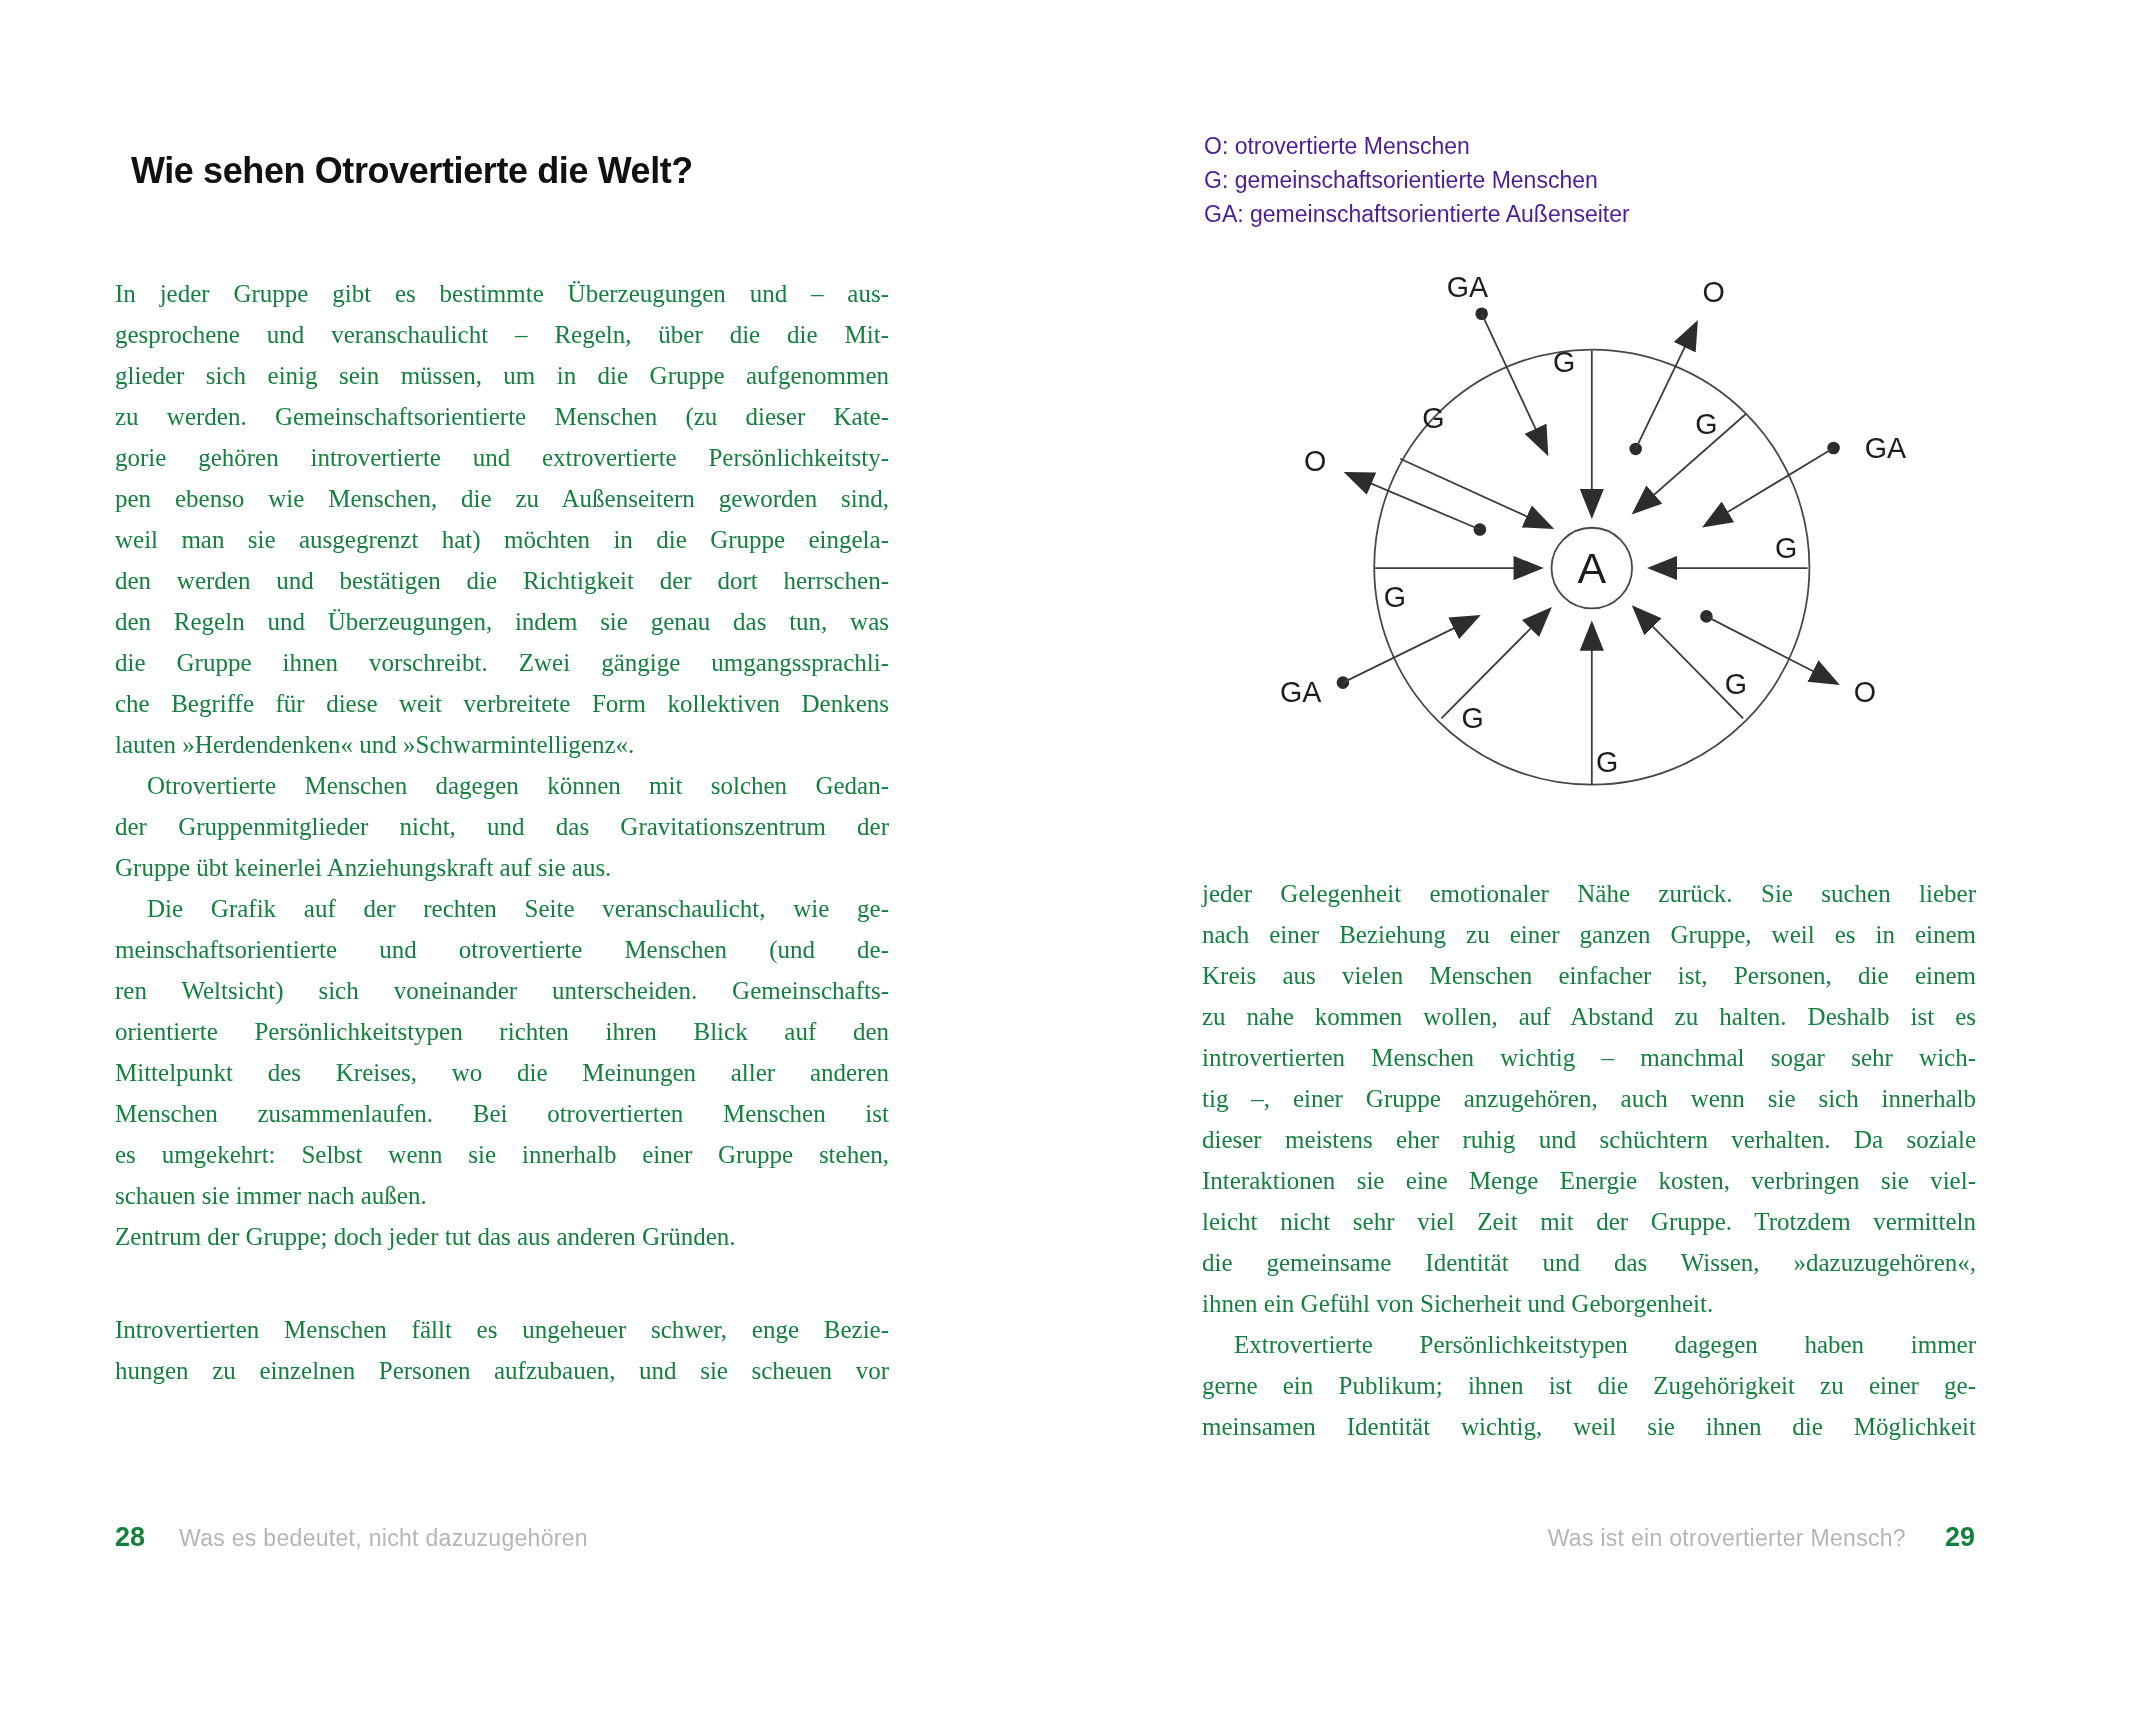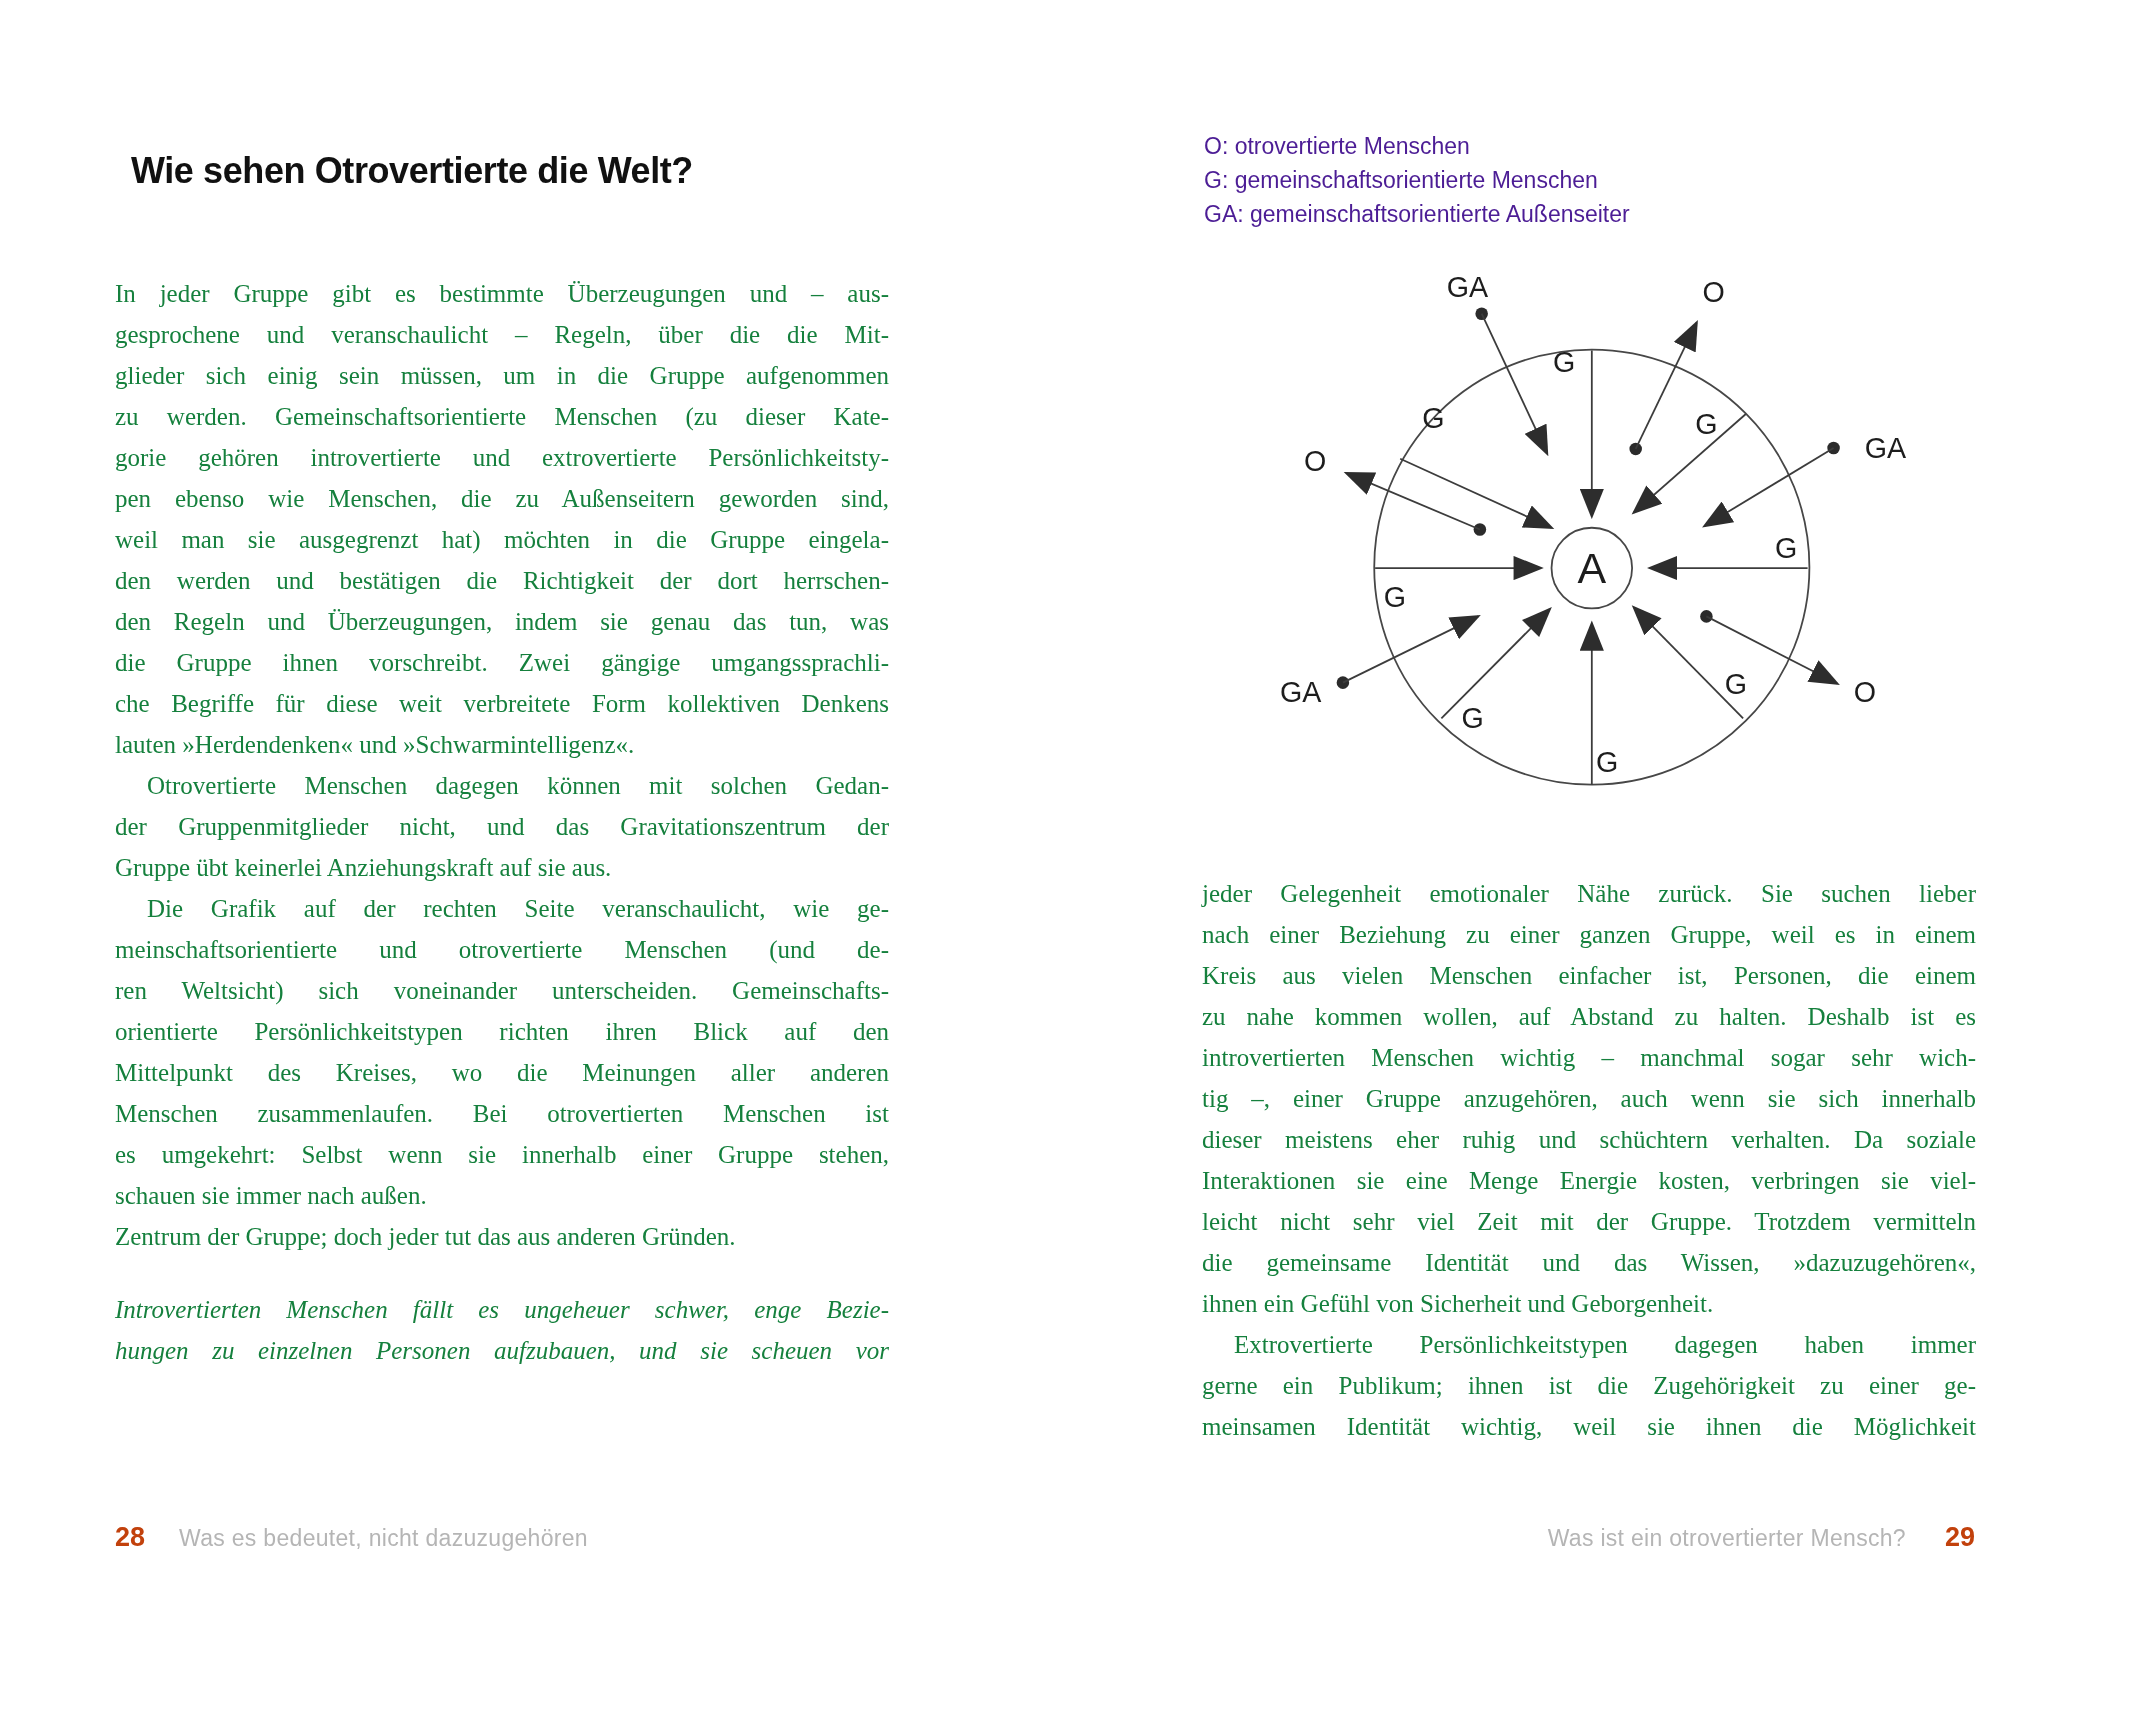--- a/index.html
+++ b/index.html
@@ -14,38 +14,38 @@
   }
   .body-col{
     position:absolute;width:774px;
     font-family:"Liberation Serif",serif;font-size:25px;line-height:41px;color:#15803d;
   }
   .left-col{left:115px;top:273px;}
   .right-col{left:1202px;top:873px;}
   .line{text-align:justify;text-align-last:justify;white-space:normal;}
   .line.end{text-align-last:left;}
   .line.indent{text-indent:32px;}
-  .para.gap{margin-top:32px;font-style:italic;}
+  .para.gap{margin-top:52px;}
   .legend{
     position:absolute;left:1204px;top:129px;
     font-family:"Liberation Sans",sans-serif;font-size:23px;line-height:34px;color:#4c1d95;
   }
   .diagram{position:absolute;left:1254px;top:260px;width:681px;height:548px;}
   .ring{fill:none;stroke:#474747;stroke-width:2;}
   .spoke{stroke:#3c3c3c;stroke-width:2;fill:none;}
   .dot{fill:#2b2b2b;}
   .dlabel{font-family:"Liberation Sans",sans-serif;font-size:32px;fill:#1d1d1d;}
   .dlabelA{font-family:"Liberation Sans",sans-serif;font-size:48px;fill:#1d1d1d;}
   .footer{
     position:absolute;top:1522px;display:flex;align-items:baseline;
     font-family:"Liberation Sans",sans-serif;
   }
   .footer-left{left:115px;gap:34px;}
   .footer-right{right:174px;gap:39px;}
-  .folio{font-size:27px;font-weight:bold;color:#c2410c;}
+  .folio{font-size:27px;font-weight:bold;color:#15803d;}
   .running{font-size:23px;color:#b5b5b5;letter-spacing:0.3px;}
 </style>
 </head>
 <body>
 
 <h1 class="page-title">Wie sehen Otrovertierte die Welt?</h1>
 
 <div class="body-col left-col" id="left-col">
     <div class="para">
       <div class="line">In jeder Gruppe gibt es bestimmte Überzeugungen und – aus-</div>

